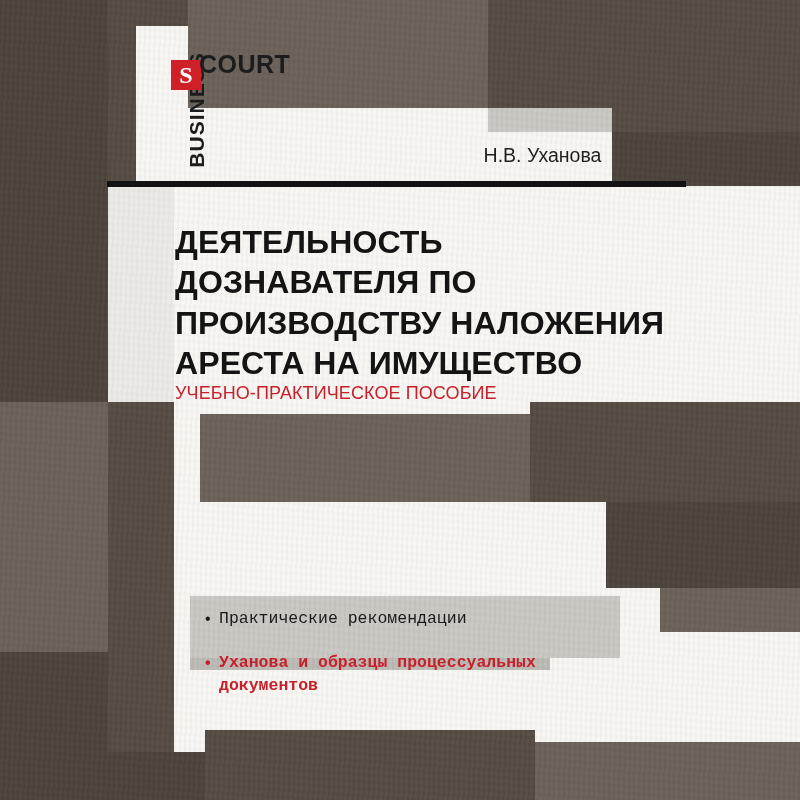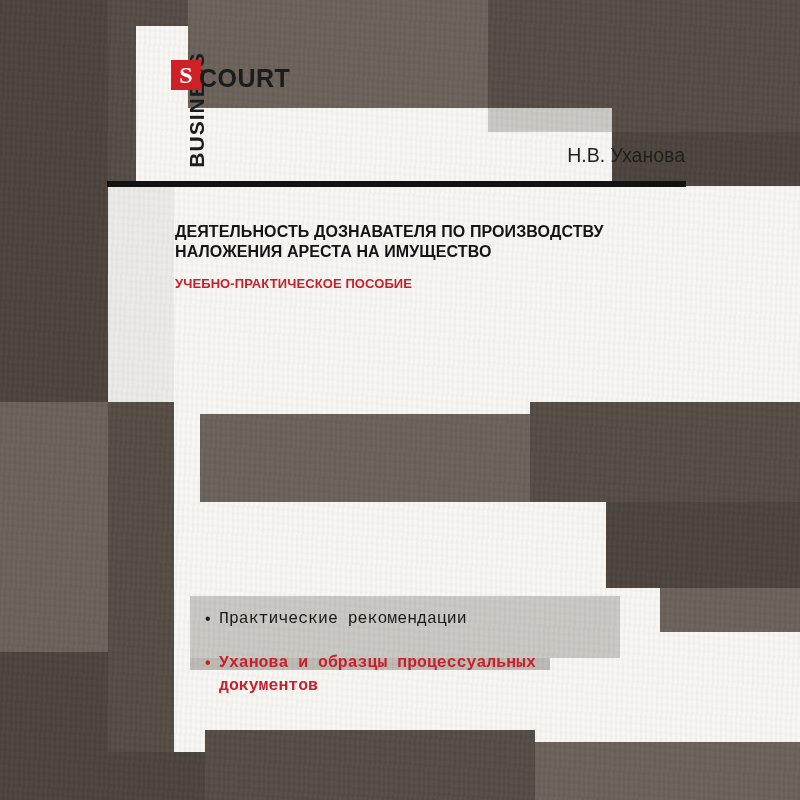--- a/index.html
+++ b/index.html
@@ -75,21 +75,21 @@
     transform-origin: center center;
     font-size: 21px;
     font-weight: bold;
     letter-spacing: 1px;
     color: #1c1c1c;
     text-align: center;
     font-family: "Liberation Sans", sans-serif;
   }
   .logo-court {
     position: absolute;
-    left: 36px; top: 14px;
+    left: 36px; top: 0;
     font-size: 25px;
     font-weight: bold;
     letter-spacing: 0.5px;
     color: #1c1c1c;
   }
   .logo-s {
     position: absolute;
     left: 8px; top: 10px;
     width: 30px; height: 30px;
     background: #cf2027;
@@ -99,52 +99,52 @@
     line-height: 30px;
     text-align: center;
     font-family: "Liberation Serif", serif;
   }
 
   
   .author {
     position: absolute;
     left: 400px; top: 144px;
     width: 285px;
-    text-align: right;
+    text-align: center;
     font-size: 19.5px;
     color: #1f1f1f;
     font-family: "Liberation Sans", sans-serif;
   }
 
   
   .rule-top {
     position: absolute;
     left: 107px; top: 181px;
     width: 579px; height: 6px;
     background: #121212;
   }
 
   
   .title-area {
     position: absolute;
     left: 175px; top: 222px;
     width: 520px;
   }
   .title {
-    font-size: 16px;
+    font-size: 32px;
     font-weight: bold;
     line-height: 1.26;
     color: #141414;
     letter-spacing: 0.1px;
     text-transform: uppercase;
   }
   .subtitle {
-    margin-top: 14px;
-    font-size: 13px;
-    font-weight: bold;
+    margin-top: 0;
+    font-size: 18px;
+    font-weight: normal;
     color: #c8202a;
     text-transform: uppercase;
     letter-spacing: 0.1px;
   }
 
   
   .bullets {
     position: absolute;
     left: 205px; top: 608px;
     width: 420px;

